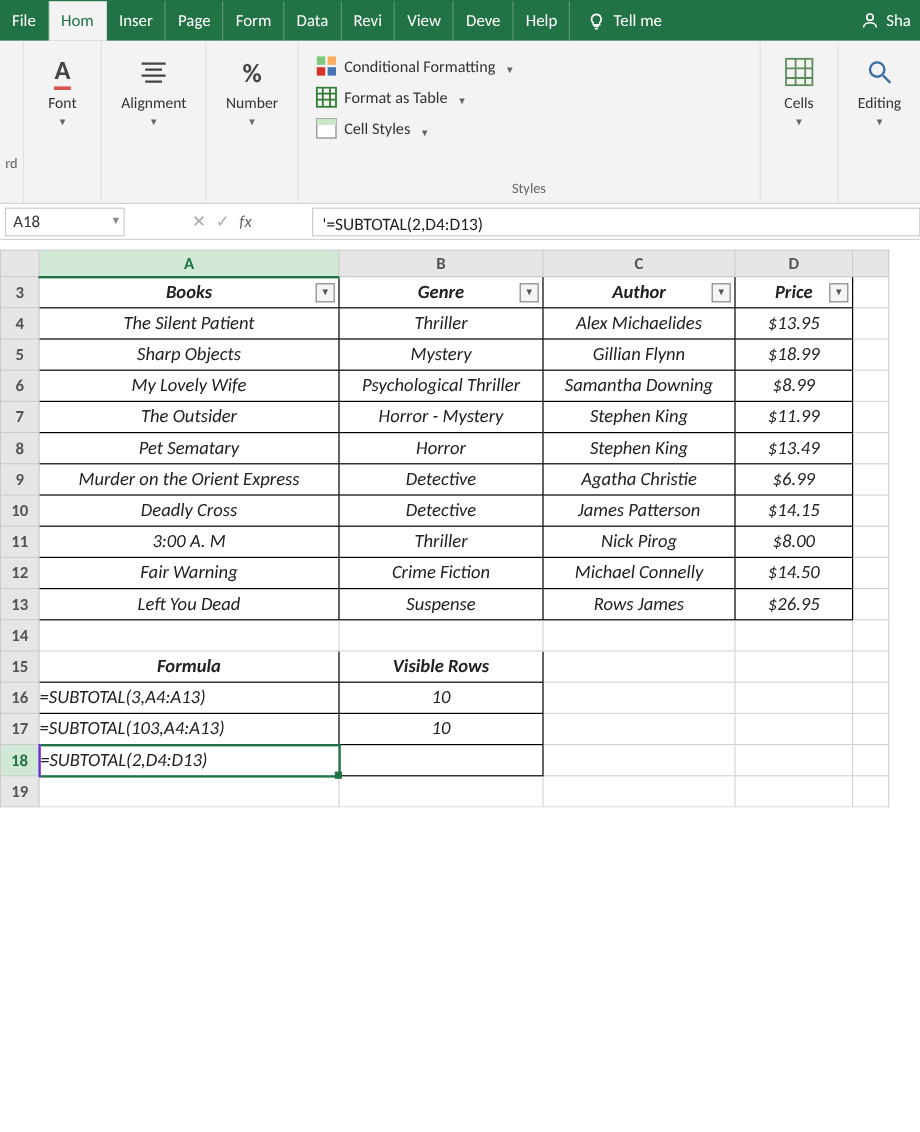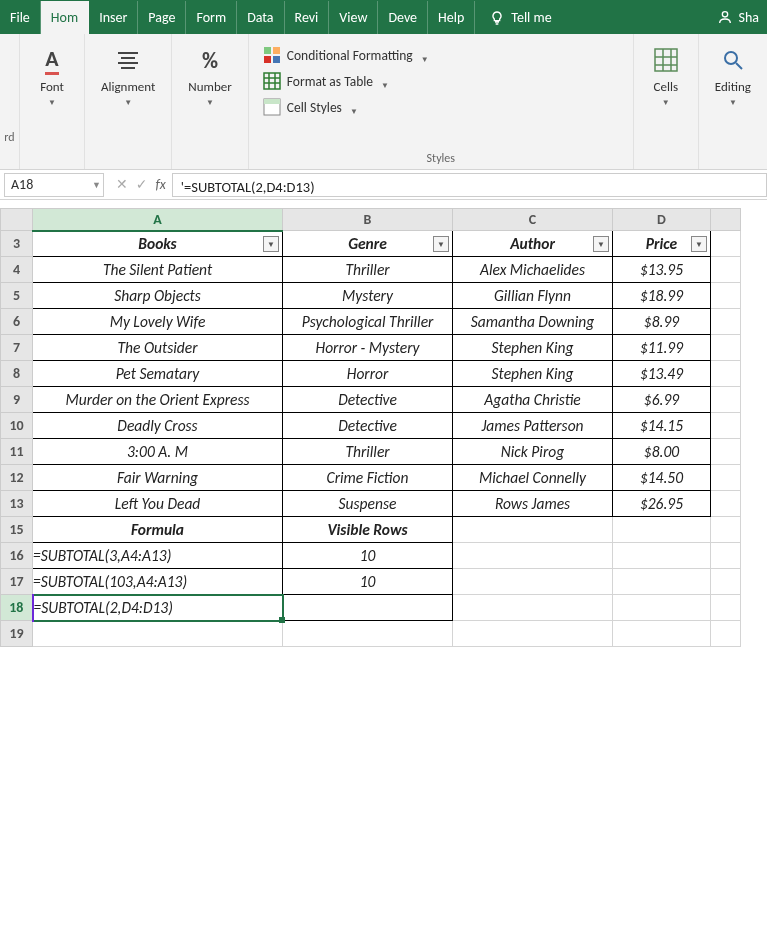--- a/index.html
+++ b/index.html
@@ -15,21 +15,21 @@
 .group-label { font-size: 12px; color: #666; position: absolute; bottom: 4px; left: 0; right: 0; text-align: center; }
 .big-btn { display: flex; flex-direction: column; align-items: center; gap: 3px; padding: 4px 6px; cursor: pointer; }
 .big-btn .icon-box { width: 32px; height: 32px; display: flex; align-items: center; justify-content: center; font-size: 22px; color: #444; }
 .big-btn .lbl { font-size: 13px; color: #333; }
 .big-btn .arrow { font-size: 8px; color: #666; }
 .styles-col { display: flex; flex-direction: column; gap: 4px; padding-top: 4px; }
 .styles-row { display: flex; align-items: flex-end; gap: 6px; font-size: 13.5px; color: #333; cursor: pointer; padding: 2px 4px; }
 .styles-row .mini-icon { width: 18px; height: 18px; display: inline-flex; align-items: center; justify-content: center; }
 .mini-arrow { font-size: 8px; color: #666; margin-left: 2px; }
 .clipboard-cut { width: 20px; overflow: hidden; padding: 6px 2px 2px 2px; }
-.formula-bar { display: flex; align-items: center; border-bottom: 1px solid #d4d4d4; height: 30px; background: #fff; }
+.formula-bar { display: flex; align-items: center; border-bottom: 1px solid #d4d4d4; height: 30px; background: #fff; gap: 44px; }
 .name-box { width: 100px; border: 1px solid #ccc; height: 24px; margin: 0 6px 0 4px; display: flex; align-items: center; padding: 0 6px; font-size: 14px; color: #333; background: #fff; position: relative; }
 .name-box .dd { position: absolute; right: 2px; color: #888; font-size: 9px; }
 .fx-controls { display: flex; align-items: center; gap: 8px; color: #888; padding: 0 6px; }
 .fx-controls span { cursor: pointer; font-size: 14px; }
 .fx-label { font-style: italic; color: #666; }
 .formula-input { flex: 1; border: 1px solid #ccc; height: 24px; padding: 0 8px; font-size: 14.5px; color: #222; display: flex; align-items: flex-end; }
 .sheet-area { position: relative; padding-top: 8px; }
 .grid { border-collapse: collapse; table-layout: fixed; }
 .colhdr, .rowhdr, .corner { background: #e6e6e6; border: 1px solid #ccc; text-align: center; font-size: 14px; color: #555; }
 .colhdr { height: 22px; }
@@ -301,20 +301,28 @@
         <tr>
           <th class="rowhdr">13</th>
           <td class="cell tblcell">Left You Dead</td>
           <td class="cell tblcell">Suspense</td>
           <td class="cell tblcell">Rows James</td>
           <td class="cell tblcell">$26.95</td>
           <td class="cell"></td>
         </tr>
       </tbody>
   <tbody>
+        <tr>
+          <th class="rowhdr">14</th>
+          <td class="cell"></td>
+          <td class="cell"></td>
+          <td class="cell"></td>
+          <td class="cell"></td>
+          <td class="cell"></td>
+        </tr>
   <tr>
     <th class="rowhdr">15</th>
     <td class="cell tblcell hdrcell">Formula</td>
     <td class="cell tblcell hdrcell">Visible Rows</td>
     <td class="cell"></td>
           <td class="cell"></td>
           <td class="cell"></td>
   </tr>
   <tr>
     <th class="rowhdr">16</th>

